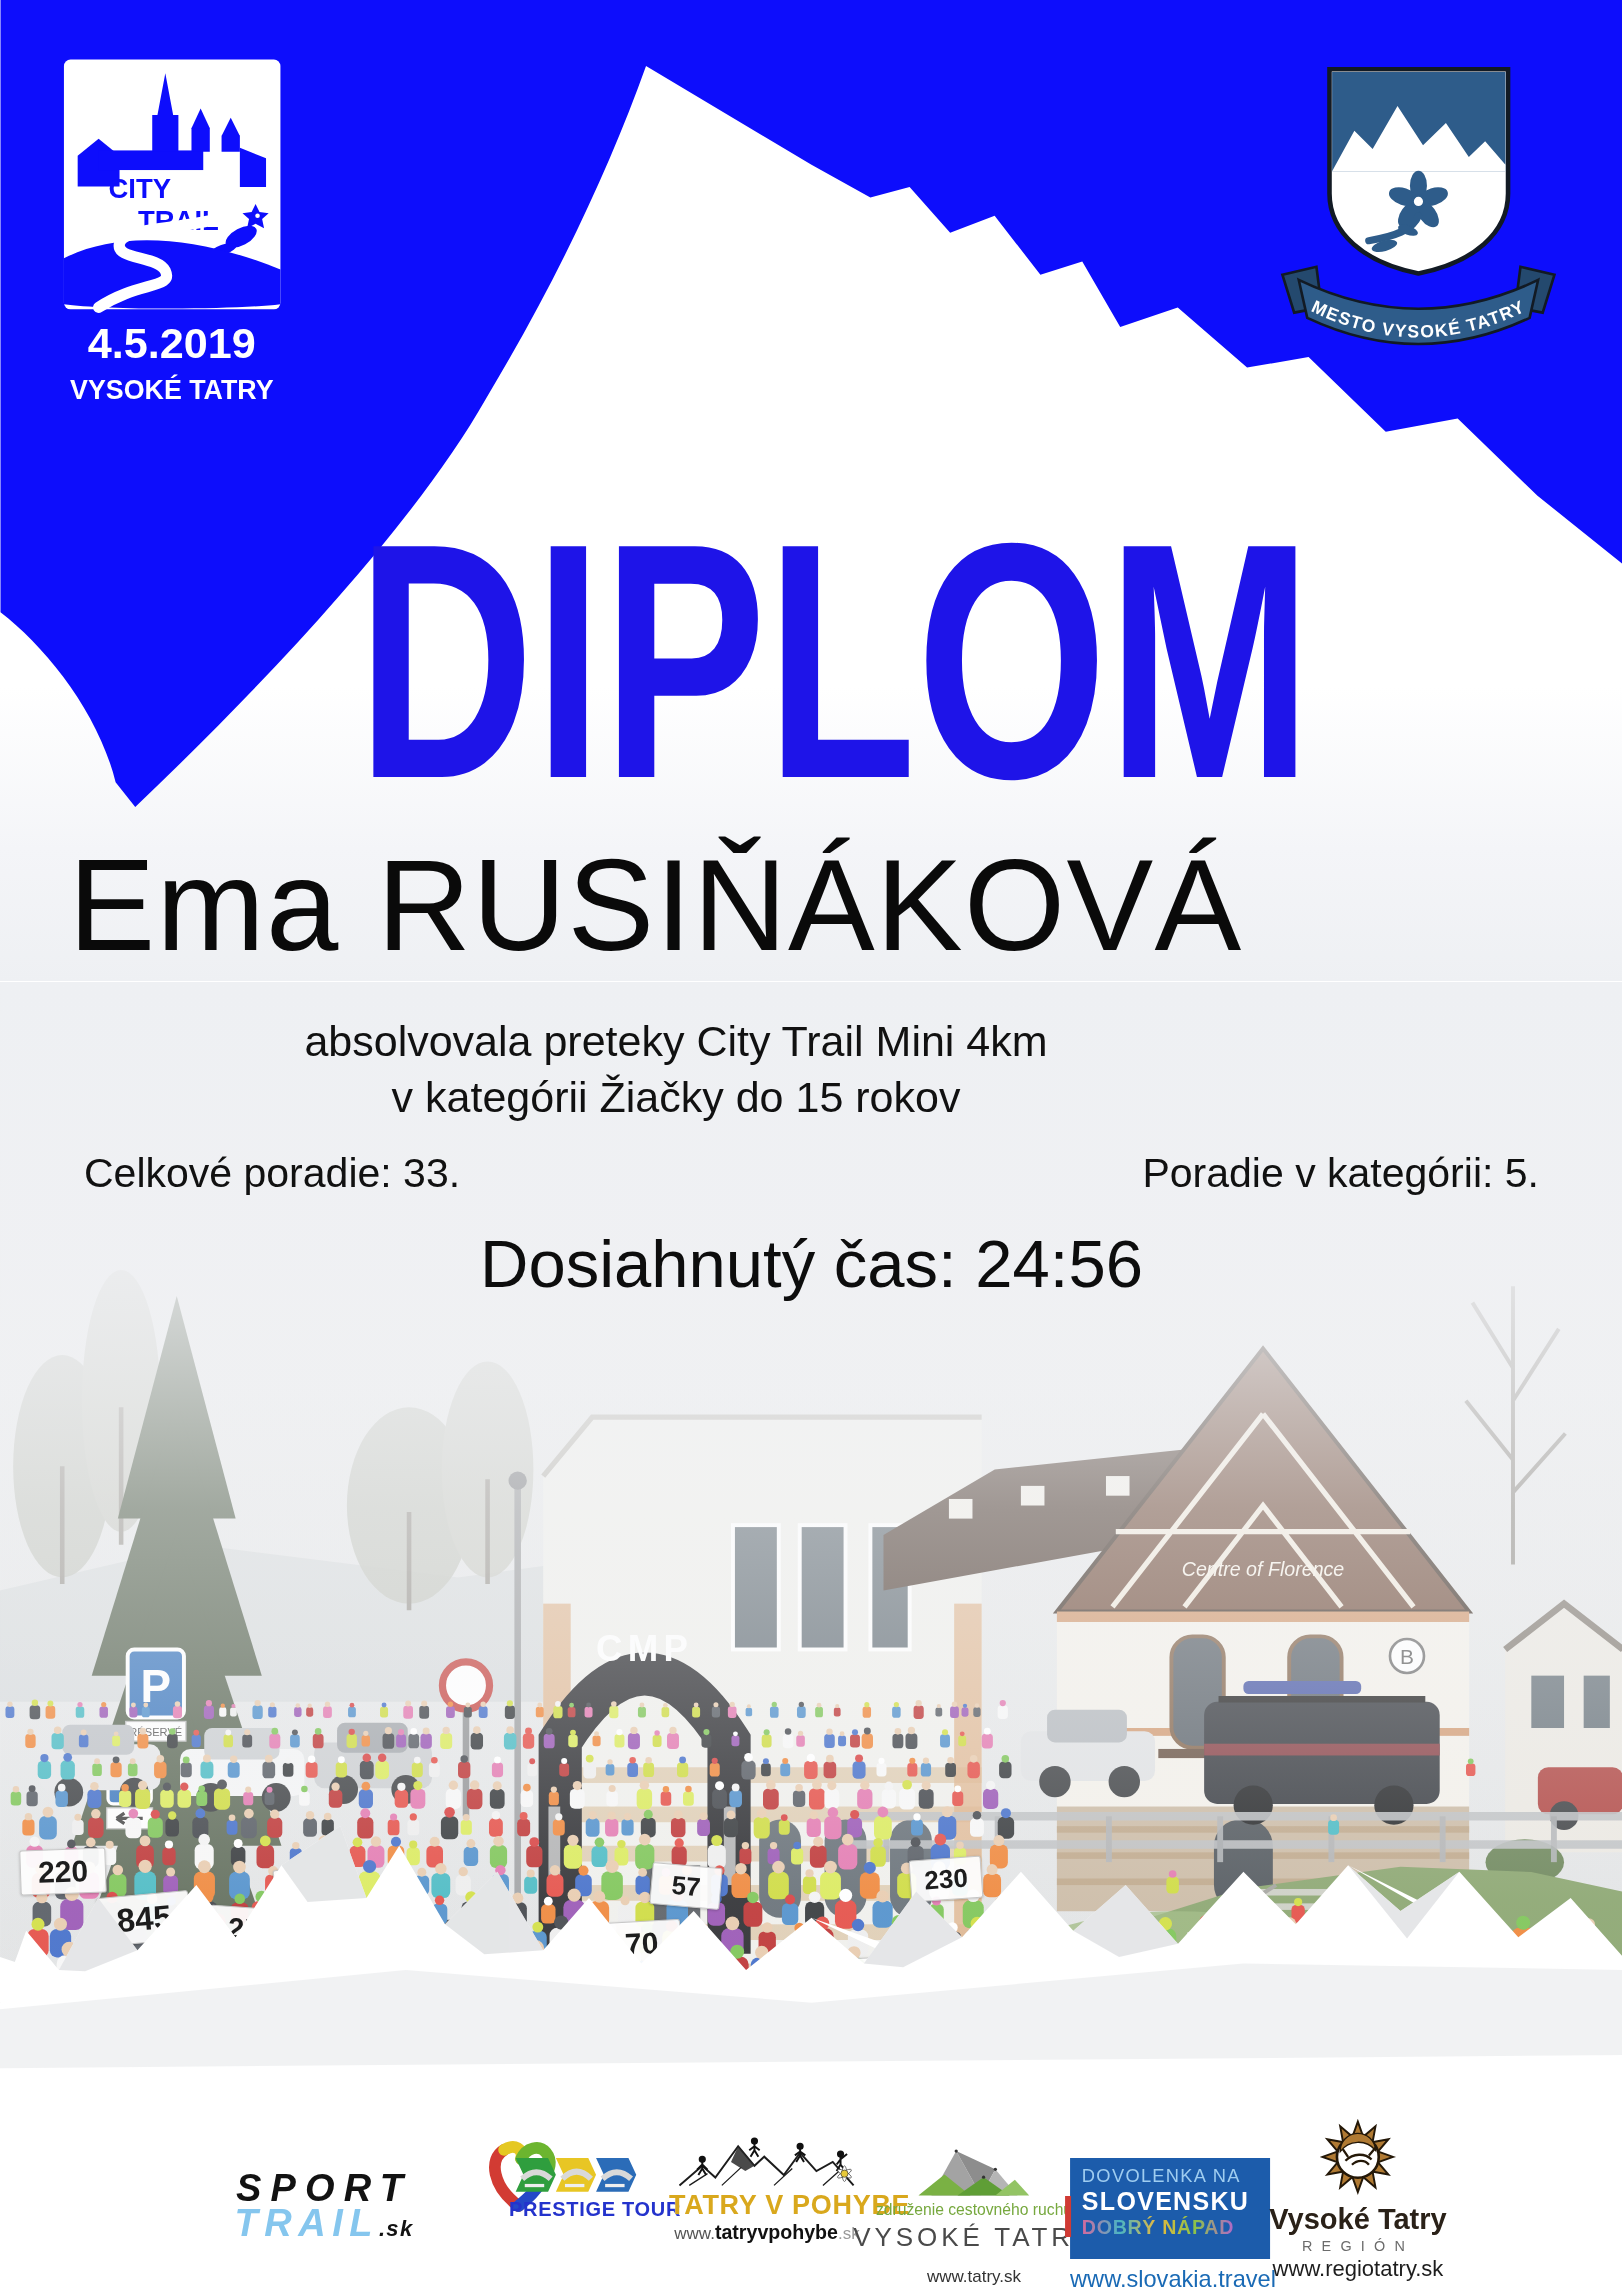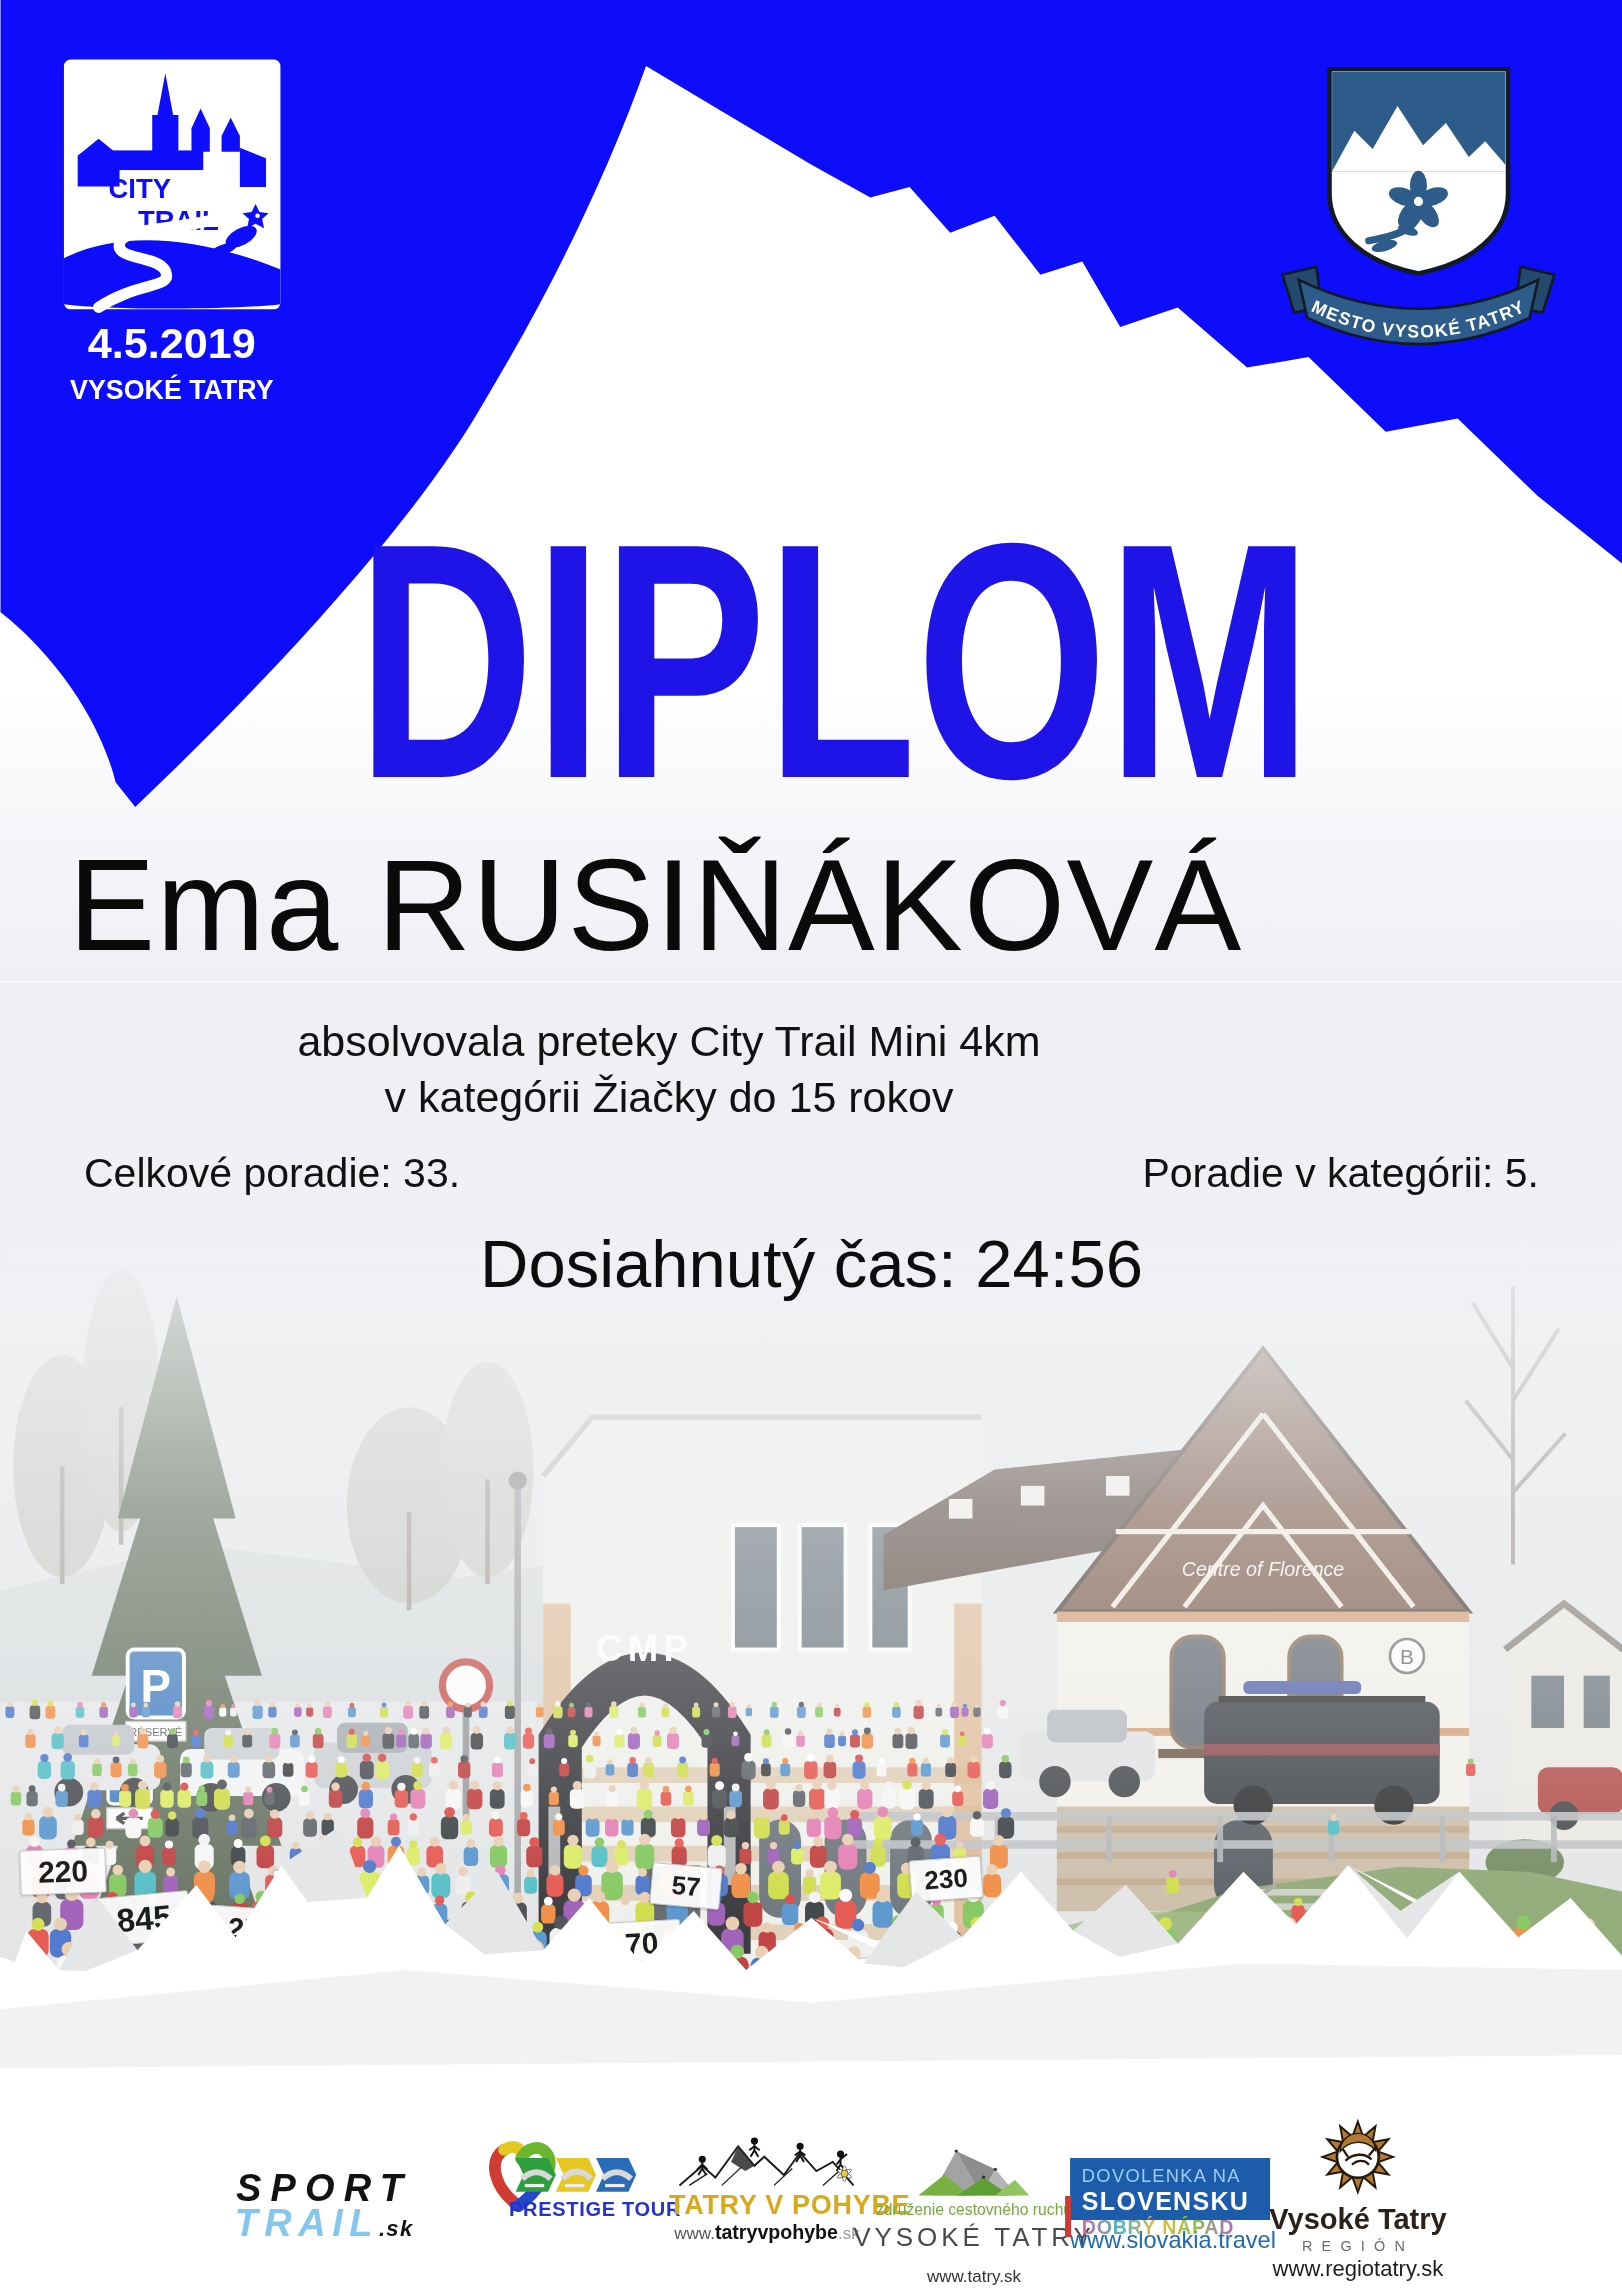--- a/index.html
+++ b/index.html
@@ -11,21 +11,21 @@
   
   .midshade{top:687px;left:0;width:1623px;height:294px;
     background:linear-gradient(180deg,#ffffff 0%,#f4f5f8 55%,#eef0f3 100%);}
 
   
   .hdr{top:0;left:0;}
 
   
   .name{top:830px;left:0;width:1311px;text-align:center;font-size:130px;color:#0a0a0a;
         letter-spacing:1.3px;white-space:nowrap;}
-  .details{top:1013px;left:2px;width:1334px;text-align:center;font-size:43px;line-height:56px;color:#111;}
+  .details{top:1013px;left:9px;width:1334px;text-align:center;font-size:43px;line-height:56px;color:#111;}
   .results{top:1150px;left:0;width:1623px;padding:0 84px;box-sizing:border-box;
            display:flex;justify-content:space-between;font-size:41px;color:#111;gap:11px;}
   .time{top:1225px;left:0;width:1623px;text-align:center;font-size:67px;color:#0d0d0d;}
 
   
   .photo{top:982px;left:0;}
   .overlay{top:1767px;left:0;}
 
   
   .bib{background:rgba(253,253,253,.95);border:0.7px solid #c6c6c6;border-radius:2.6px;
@@ -43,21 +43,21 @@
                 color:#2433cc;letter-spacing:0.7px;white-space:nowrap;}
   .tvp{width:196px;}
   .tvp .gold{font-size:27px;font-weight:900;color:#d9a81d;letter-spacing:0.7px;white-space:nowrap;
              text-shadow:0 0 1.3px #fff;}
   .tvp .url{font-size:17px;color:#555;}
   .tvp .url b{font-size:19.6px;color:#111;}
   .tvp .url i{font-style:normal;color:#9a9a9a;}
   .zdr .t1{font-size:15.7px;color:#76a83e;margin-top:1.3px;}
   .zdr .t2{font-size:26px;color:#4a4a4a;letter-spacing:3.9px;margin-top:2.6px;white-space:nowrap;}
   .zdr .t3{font-size:17px;color:#333;margin-top:14px;}
-  .svk .box{position:relative;width:200px;height:62px;background:#1c5cab;text-align:left;
+  .svk .box{position:relative;width:200px;height:101px;background:#1c5cab;text-align:left;
             padding:6.5px 0 0 11.8px;box-sizing:border-box;}
   .svk .bar{position:absolute;left:-5.2px;top:38px;width:6.5px;height:41px;background:#d03a34;}
   .svk .l1{font-size:18.3px;color:#9fcdf0;letter-spacing:1.3px;}
   .svk .l2{font-size:25px;color:#ffffff;font-weight:bold;letter-spacing:1.3px;}
   .svk .l3{font-size:19.6px;font-weight:800;letter-spacing:0.7px;
            background:linear-gradient(90deg,#d4699e,#4ab5c4,#e8b93c,#8bc34a,#b06ac4,#e8737a);
            -webkit-background-clip:text;background-clip:text;color:transparent;}
   .svk .url{font-size:23.6px;color:#1a6ab5;margin-top:6.5px;}
   .regio .t1{font-size:29px;font-weight:bold;color:#2a2118;margin-top:1.3px;}
   .regio .t2{font-size:14.4px;color:#6b6b6b;letter-spacing:9.2px;margin-top:1.3px;}

